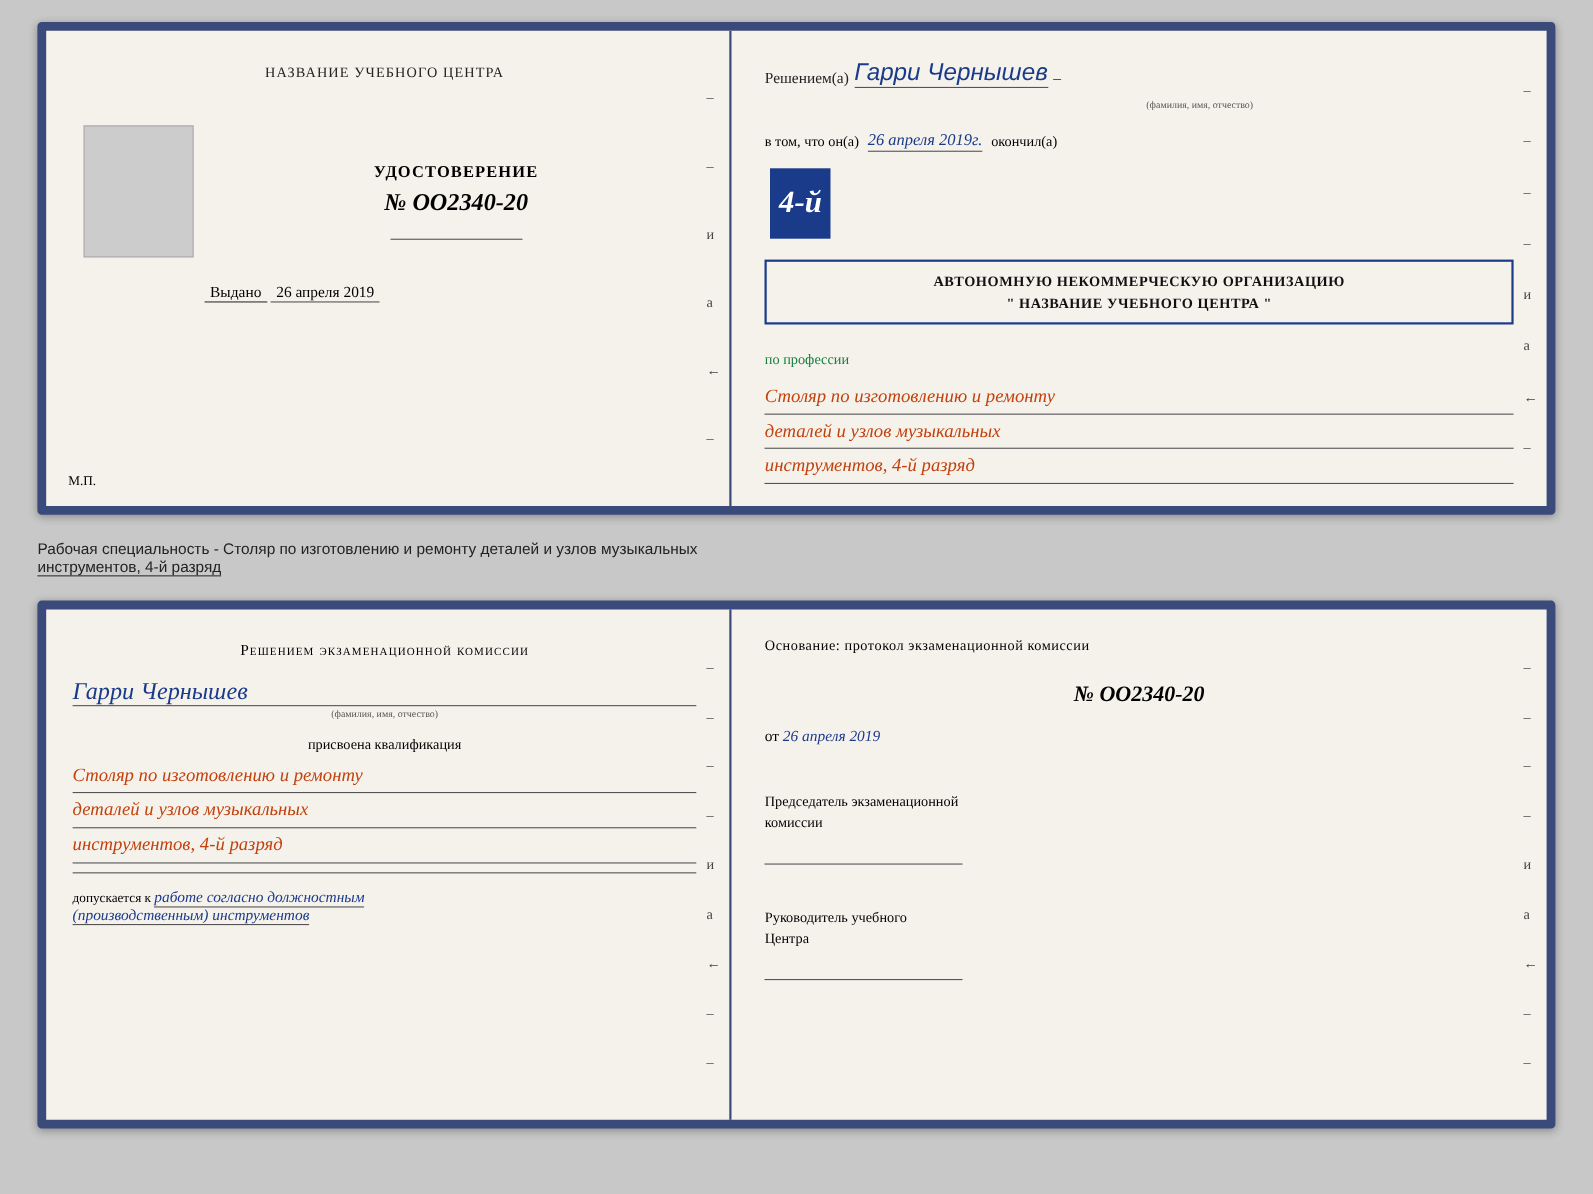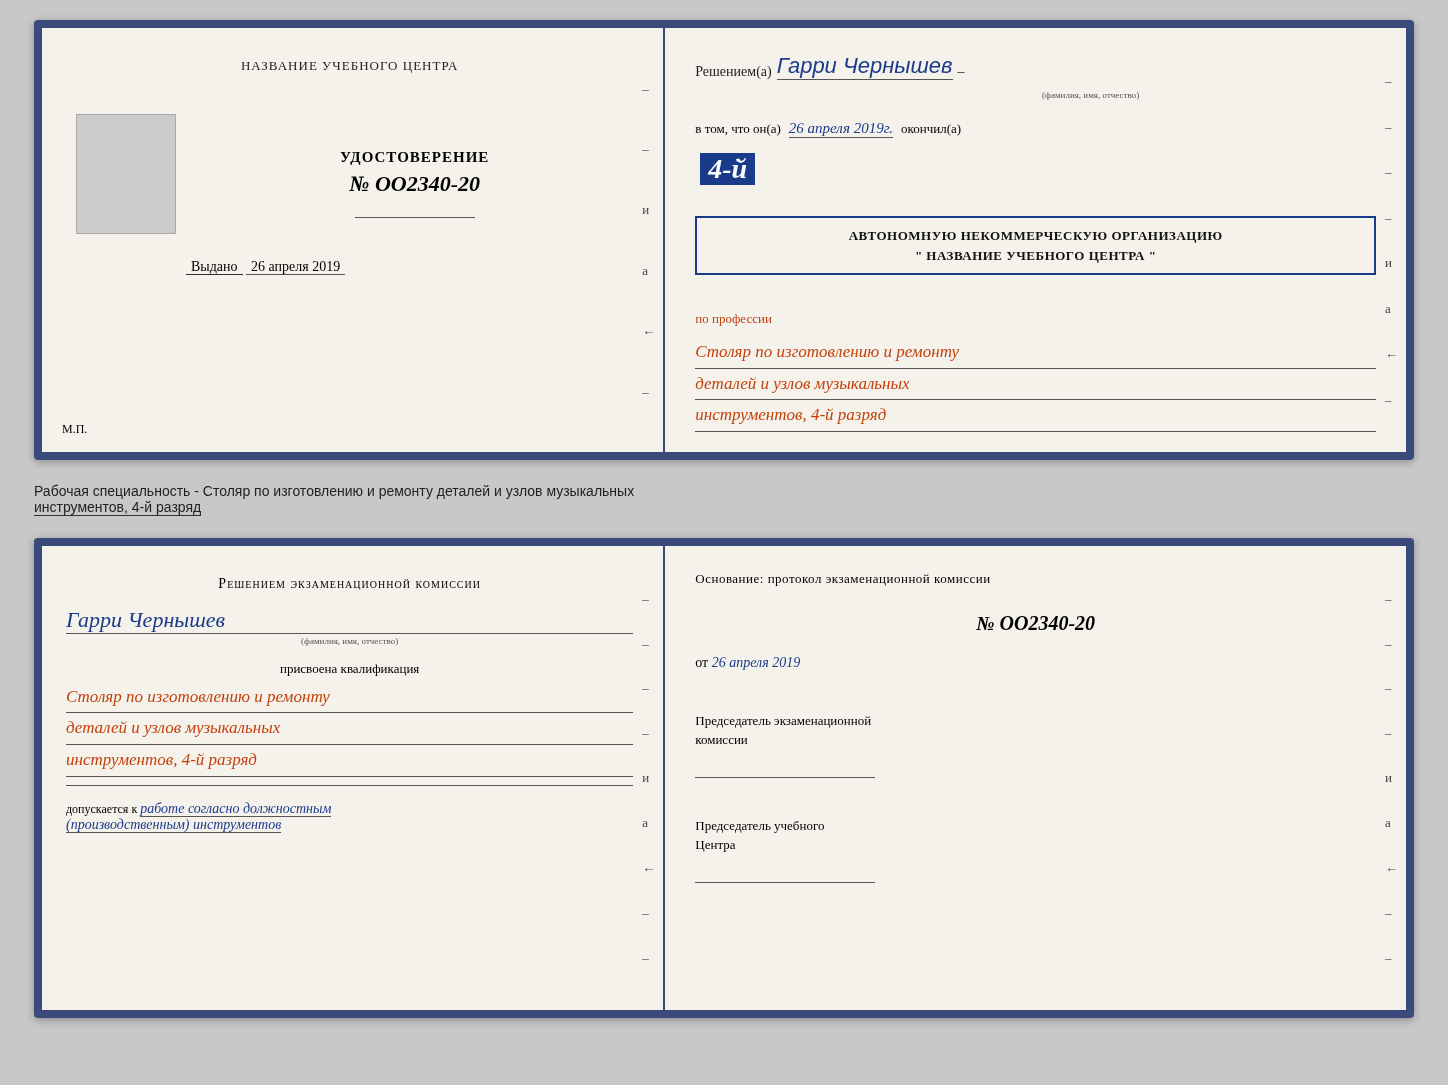--- a/index.html
+++ b/index.html
@@ -138,42 +138,42 @@
       color: #1a3a8a;
       border-bottom: 1px solid #555;
     }
 
     .year-badge {
       display: inline-block;
       background: #1a3a8a;
       color: white;
       font-size: 28px;
       font-weight: bold;
-      padding: 0 8px;
+      padding: 16px 8px;
       margin: 0 5px;
       font-style: italic;
     }
 
     .org-block {
       border: 2px solid #1a3a8a;
       padding: 8px 12px;
-      margin: 21px 0;
+      margin: 9px 0;
       font-size: 13px;
       letter-spacing: 0.5px;
       text-align: center;
       line-height: 1.5;
       color: #111;
       text-transform: uppercase;
       position: relative;
     }
 
     .profession-label {
       font-size: 13px;
       margin-top: 5px;
-      color: #c2410c;
+      color: #15803d;
     }
 
     
     .caption-text {
       width: 1380px;
       font-size: 14px;
       color: #222;
       padding: 5px 0;
       font-family: Arial, sans-serif;
     }
@@ -460,21 +460,21 @@
       <span class="hw-date2">26 апреля 2019</span>
     </div>
 
     <div class="chairman-block">
       <div>Председатель экзаменационной</div>
       <div>комиссии</div>
       <span class="sign-line"></span>
     </div>
 
     <div class="rukov-block">
-      <div>Председатель учебного</div>
+      <div>Руководитель учебного</div>
       <div>Центра</div>
       <span class="sign-line"></span>
     </div>
 
     <div class="right-dashes">
       <span class="dash-char">–</span>
       <span class="dash-char">–</span>
       <span class="dash-char">–</span>
       <span class="dash-char">–</span>
       <span class="dash-char и-char">и</span>

